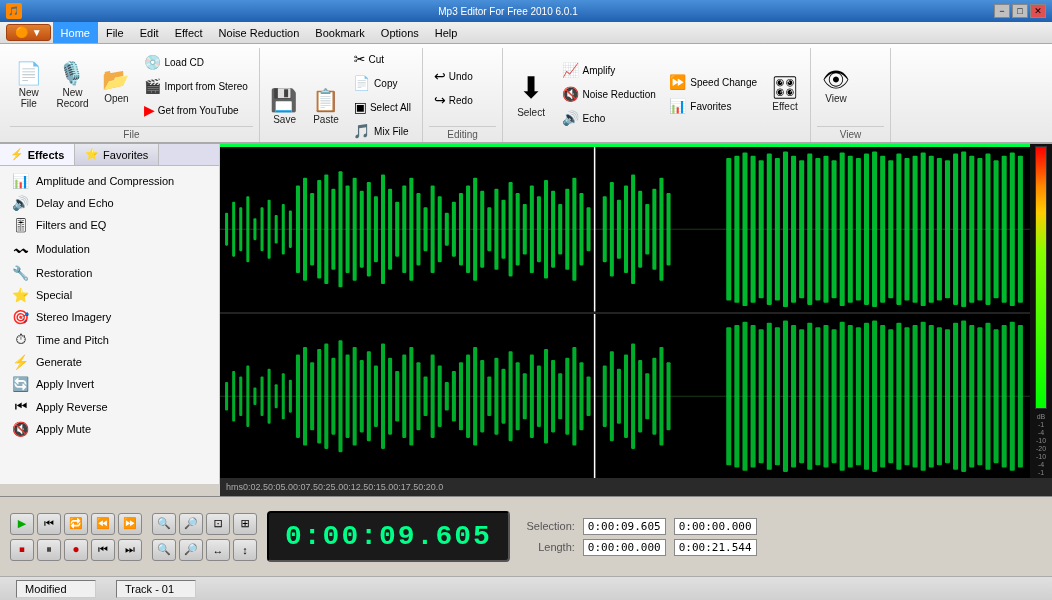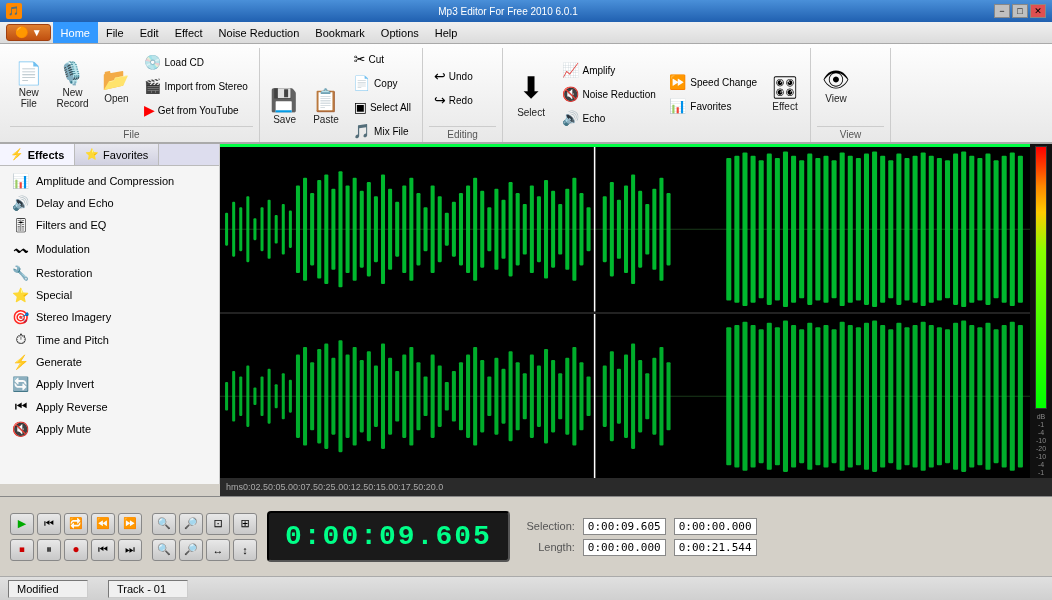--- a/index.html
+++ b/index.html
@@ -249,21 +249,21 @@
       font-size: 11px;
     }
 
     
     .status-bar {
       height: 24px;
       background: linear-gradient(to bottom, #e0e0e0, #d0d0d0);
       border-top: 1px solid #aaa;
       display: flex;
       align-items: center;
-      padding: 0 8px;
+      padding: 0 16px;
       font-size: 11px;
       gap: 20px;
     }
     .status-panel {
       padding: 2px 8px;
       border: 1px inset #ccc;
       background: #f0f0f0;
       min-width: 80px;
     }
 

